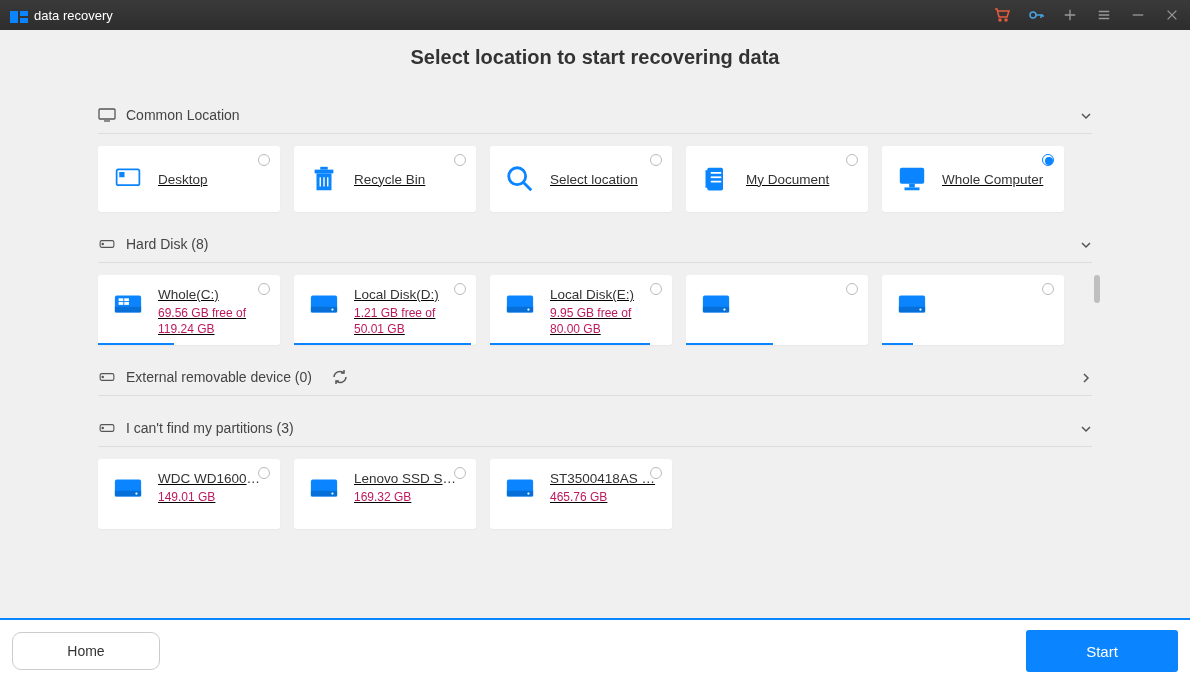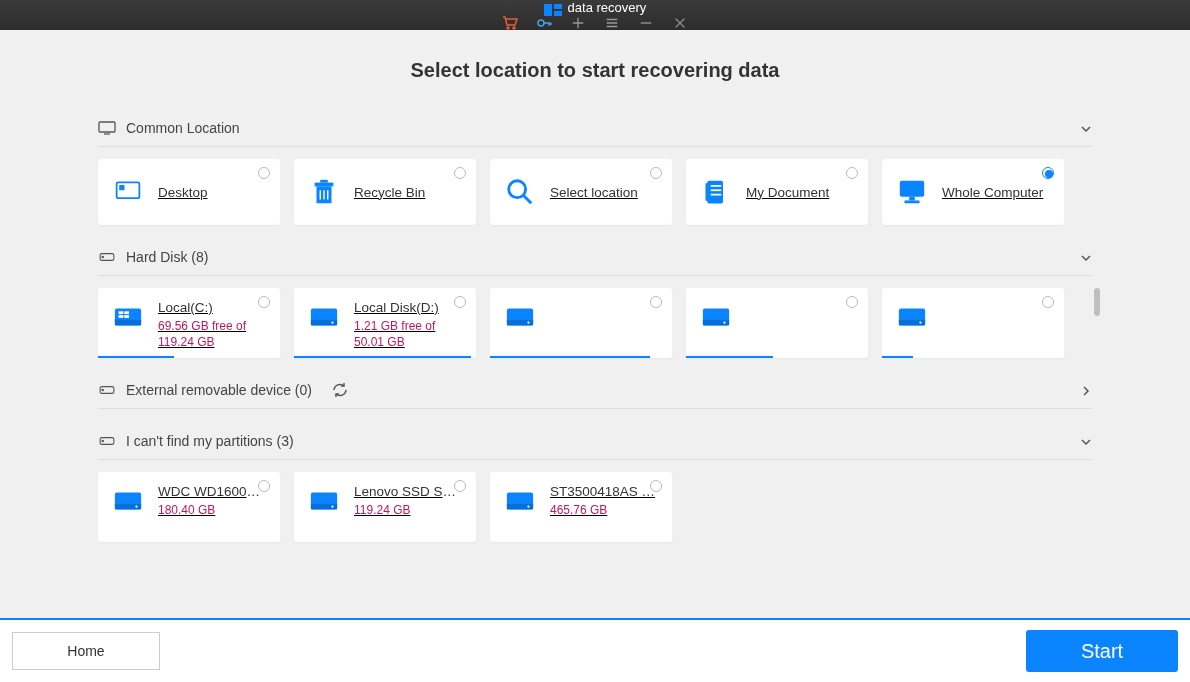--- a/index.html
+++ b/index.html
@@ -12,21 +12,20 @@
     display: flex;
     flex-direction: column;
   }
   .titlebar {
     height: 30px;
     background: linear-gradient(to bottom, #3a3a3a, #2d2d2d);
     display: flex;
     align-items: center;
     padding: 0 10px;
     color: #fff;
-    flex-direction: column;
   }
   .titlebar-logo {
     display: flex;
     align-items: center;
     gap: 6px;
   }
   .titlebar-logo-icon {
     width: 18px; height: 12px;
     display: inline-block;
   }
@@ -55,21 +54,21 @@
     flex: 1;
     background: #f0f0f0;
     overflow: hidden;
     position: relative;
   }
   .page-title {
     text-align: center;
     font-size: 20px;
     font-weight: 600;
     color: #333;
-    margin-top: 29px;
+    margin-top: 16px;
     margin-bottom: 28px;
   }
   .content {
     padding: 0 98px;
   }
   .section-header {
     display: flex;
     align-items: center;
     gap: 10px;
     padding: 10px 0;
@@ -189,38 +188,38 @@
     border-top: 2px solid #0a84ff;
     background: #fff;
     display: flex;
     align-items: center;
     padding: 0 12px;
   }
   .home-btn {
     width: 148px;
     height: 38px;
     border: 1px solid #ccc;
-    border-radius: 0;
+    border-radius: 9px;
     background: #fff;
     font-size: 14px;
     color: #333;
     cursor: pointer;
     display: flex;
     align-items: center;
     justify-content: center;
   }
   .footer-spacer { flex: 1; }
   .start-btn {
     width: 152px;
     height: 42px;
     background: #0a84ff;
     color: #fff;
     border: none;
     border-radius: 3px;
-    font-size: 20px;
+    font-size: 15px;
     cursor: pointer;
     display: flex;
     align-items: center;
     justify-content: center;
   }
 </style>
 </head>
 <body>
 
 <div class="titlebar">
@@ -391,21 +390,21 @@
           <svg viewBox="0 0 32 32" width="32" height="30">
               <rect x="2" y="8" width="28" height="18" rx="2" fill="#0a84ff"></rect>
               <rect x="2" y="20" width="28" height="6" fill="#0670d8"></rect>
               <rect x="6" y="11" width="5" height="3" fill="#fff"></rect>
               <rect x="12" y="11" width="5" height="3" fill="#fff"></rect>
               <rect x="6" y="15" width="5" height="3" fill="#fff"></rect>
               <rect x="12" y="15" width="5" height="3" fill="#fff"></rect>
             </svg>
         </span>
         <div class="card-text">
-          <div class="card-label">Local(C:)</div>
+          <div class="card-label">Whole(C:)</div>
           <div class="card-sub">69.56 GB  free of 119.24 GB</div>
         </div>
         <span class="card-radio"></span>
         <div class="progress" style="width:42%"></div>
       </div>
 
       <div class="card tall">
         <span class="card-icon">
           <svg viewBox="0 0 32 32" width="32" height="30">
               <rect x="2" y="8" width="28" height="18" rx="2" fill="#0a84ff"></rect>
@@ -422,20 +421,24 @@
       </div>
 
       <div class="card tall">
         <span class="card-icon">
           <svg viewBox="0 0 32 32" width="32" height="30">
               <rect x="2" y="8" width="28" height="18" rx="2" fill="#0a84ff"></rect>
               <rect x="2" y="20" width="28" height="6" fill="#0670d8"></rect>
               <circle cx="25" cy="23" r="1.2" fill="#fff"></circle>
             </svg>
         </span>
+        <div class="card-text">
+          <div class="card-label">Local Disk(E:)</div>
+          <div class="card-sub">9.95 GB  free of 80.00 GB</div>
+        </div>
         <span class="card-radio"></span>
         <div class="progress" style="width:88%"></div>
       </div>
 
       <div class="card tall">
         <span class="card-icon">
           <svg viewBox="0 0 32 32" width="32" height="30">
               <rect x="2" y="8" width="28" height="18" rx="2" fill="#0a84ff"></rect>
               <rect x="2" y="20" width="28" height="6" fill="#0670d8"></rect>
               <circle cx="25" cy="23" r="1.2" fill="#fff"></circle>
@@ -500,36 +503,36 @@
       <div class="card tall">
         <span class="card-icon">
           <svg viewBox="0 0 32 32" width="32" height="30">
               <rect x="2" y="8" width="28" height="18" rx="2" fill="#0a84ff"></rect>
               <rect x="2" y="20" width="28" height="6" fill="#0670d8"></rect>
               <circle cx="25" cy="23" r="1.2" fill="#fff"></circle>
             </svg>
         </span>
         <div class="card-text">
           <div class="card-label">WDC WD1600A…</div>
-          <div class="card-sub">180.40 GB</div>
+          <div class="card-sub">149.01 GB</div>
         </div>
         <span class="card-radio"></span>
       </div>
 
       <div class="card tall">
         <span class="card-icon">
           <svg viewBox="0 0 32 32" width="32" height="30">
               <rect x="2" y="8" width="28" height="18" rx="2" fill="#0a84ff"></rect>
               <rect x="2" y="20" width="28" height="6" fill="#0670d8"></rect>
               <circle cx="25" cy="23" r="1.2" fill="#fff"></circle>
             </svg>
         </span>
         <div class="card-text">
           <div class="card-label">Lenovo SSD SL…</div>
-          <div class="card-sub">119.24 GB</div>
+          <div class="card-sub">169.32 GB</div>
         </div>
         <span class="card-radio"></span>
       </div>
 
       <div class="card tall">
         <span class="card-icon">
           <svg viewBox="0 0 32 32" width="32" height="30">
               <rect x="2" y="8" width="28" height="18" rx="2" fill="#0a84ff"></rect>
               <rect x="2" y="20" width="28" height="6" fill="#0670d8"></rect>
               <circle cx="25" cy="23" r="1.2" fill="#fff"></circle>

